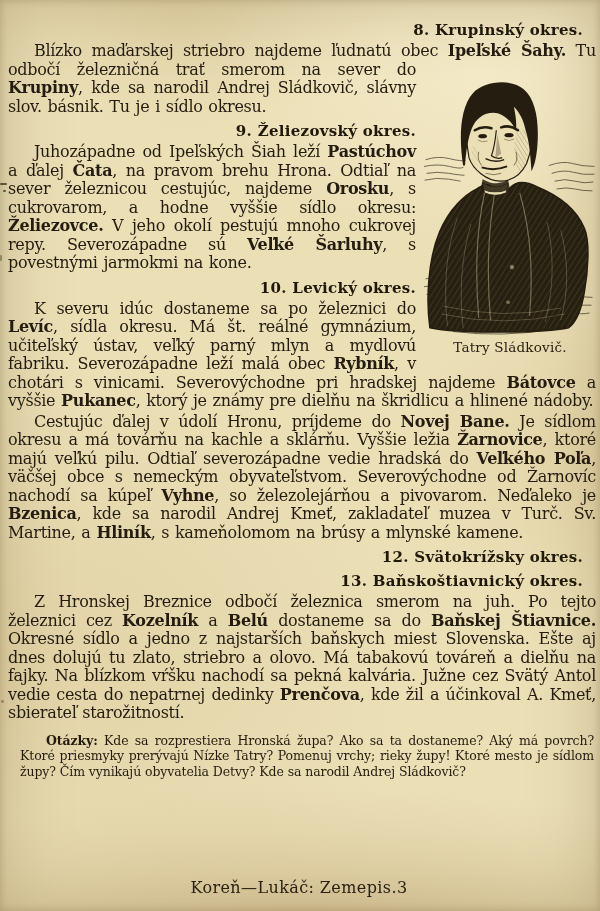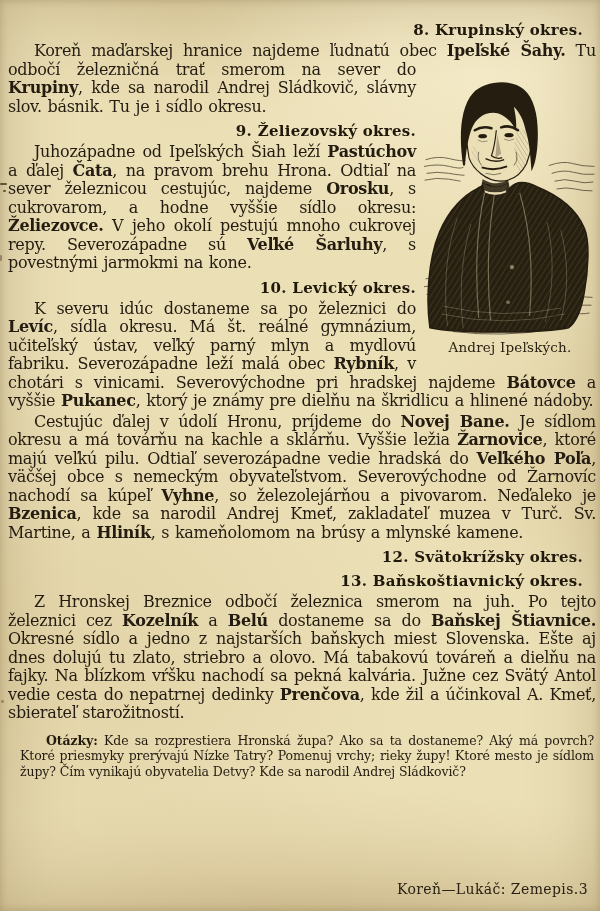--- a/index.html
+++ b/index.html
@@ -49,22 +49,22 @@
   }
   .par .b, .questions .b{font-weight:bold;}
   .questions{
     font-size:12.5px;line-height:15.5px;
     text-align:justify;text-indent:26px;
     letter-spacing:-0.1px;
     margin:10px 0 0 12px;padding-right:2px;
   }
   .footer{
     position:absolute;left:10px;right:12px;bottom:14px;
-    display:flex;justify-content:flex-end;align-items:baseline;
-    font-size:14px;letter-spacing:0.4px;color:#2a2114;
+    display:flex;justify-content:center;align-items:baseline;
+    font-size:16px;letter-spacing:0.4px;color:#2a2114;
   }
 </style>
 </head>
 <body>
 
 <div class="page">
 
   <i class="speck" style="left:0;top:183px;width:7px;height:2px;"></i>
   <i class="speck" style="left:3px;top:190px;width:3px;height:2px;"></i>
   <i class="speck" style="left:0;top:255px;width:2px;height:6px;opacity:.5;"></i>
@@ -144,26 +144,26 @@
 
       <path d="M74,56 C73,66 72,74 69,82 q5,4 11,2" stroke="#241c0e" stroke-width="1.2" fill="none"></path>
       <path d="M75,60 L79,80 L73,84 Z" fill="#241c0e" opacity="0.3"></path>
       <path d="M63,85 q10,5 19,1" stroke="#241c0e" stroke-width="1.6" fill="none"></path>
       <path d="M59,94 q13,4 26,-1" stroke="#241c0e" stroke-width="2" fill="none"></path>
       <path d="M63,100 q9,3 16,0" stroke="#241c0e" stroke-width="0.9" fill="none" opacity="0.6"></path>
       <path d="M56,78 q-2,8 3,14 M94,78 q3,8 -2,14" stroke="#241c0e" stroke-width="0.9" fill="none" opacity="0.65"></path>
 
       <path d="M60,106 q14,8 26,1 l2,9 q-15,7 -30,0 Z" fill="#241c0e" opacity="0.85"></path>
     </svg>
-    <figcaption>Andrej Ipeľských.</figcaption>
+    <figcaption>Tatry Sládkovič.</figcaption>
   </figure>
 
   <div>
       <h2 class="heading h-right">8. Krupinský okres.</h2>
-      <p class="par"><span>Koreň maďarskej hranice najdeme ľudnatú obec </span><span class="b">Ipeľské Šahy.</span><span> Tu odbočí železničná trať smerom na sever do </span><span class="b">Krupiny</span><span>, kde sa narodil Andrej Sládkovič, slávny slov. básnik. Tu je i sídlo okresu.</span></p>
+      <p class="par"><span>Blízko maďarskej striebro najdeme ľudnatú obec </span><span class="b">Ipeľské Šahy.</span><span> Tu odbočí železničná trať smerom na sever do </span><span class="b">Krupiny</span><span>, kde sa narodil Andrej Sládkovič, slávny slov. básnik. Tu je i sídlo okresu.</span></p>
       <h2 class="heading h-center">9. Želiezovský okres.</h2>
       <p class="par"><span>Juhozápadne od Ipeľských Šiah leží </span><span class="b">Pastúchov</span><span> a ďalej </span><span class="b">Čata</span><span>, na pravom brehu Hrona. Odtiaľ na sever železnicou cestujúc, najdeme </span><span class="b">Orosku</span><span>, s cukrovarom, a hodne vyššie sídlo okresu: </span><span class="b">Želiezovce.</span><span> V jeho okolí pestujú mnoho cukrovej repy. Severozápadne sú </span><span class="b">Veľké Šarluhy</span><span>, s povestnými jarmokmi na kone.</span></p>
       <h2 class="heading h-center">10. Levický okres.</h2>
       <p class="par"><span>K severu idúc dostaneme sa po železnici do </span><span class="b">Levíc</span><span>, sídla okresu. Má št. reálné gymnázium, učiteľský ústav, veľký parný mlyn a mydlovú fabriku. Severozápadne leží malá obec </span><span class="b">Rybník</span><span>, v chotári s vinicami. Severovýchodne pri hradskej najdeme </span><span class="b">Bátovce</span><span> a vyššie </span><span class="b">Pukanec</span><span>, ktorý je známy pre dielňu na škridlicu a hlinené nádoby.</span></p>
       <p class="par"><span>Cestujúc ďalej v údolí Hronu, príjdeme do </span><span class="b">Novej Bane.</span><span> Je sídlom okresu a má továrňu na kachle a sklárňu. Vyššie ležia </span><span class="b">Žarnovice</span><span>, ktoré majú veľkú pilu. Odtiaľ severozápadne vedie hradská do </span><span class="b">Veľkého Poľa</span><span>, väčšej obce s nemeckým obyvateľstvom. Severovýchodne od Žarnovíc nachodí sa kúpeľ </span><span class="b">Vyhne</span><span>, so železolejárňou a pivovarom. Neďaleko je </span><span class="b">Bzenica</span><span>, kde sa narodil Andrej Kmeť, zakladateľ muzea v Turč. Sv. Martine, a </span><span class="b">Hliník</span><span>, s kameňolomom na brúsy a mlynské kamene.</span></p>
       <h2 class="heading h-right">12. Svätokrížsky okres.</h2>
       <h2 class="heading h-right">13. Baňskoštiavnický okres.</h2>
       <p class="par"><span>Z Hronskej Breznice odbočí železnica smerom na juh. Po tejto železnici cez </span><span class="b">Kozelník</span><span> a </span><span class="b">Belú</span><span> dostaneme sa do </span><span class="b">Baňskej Štiavnice.</span><span> Okresné sídlo a jedno z najstarších baňskych miest Slovenska. Ešte aj dnes dolujú tu zlato, striebro a olovo. Má tabakovú továreň a dielňu na fajky. Na blízkom vŕšku nachodí sa pekná kalvária. Južne cez Svätý Antol vedie cesta do nepatrnej dedinky </span><span class="b">Prenčova</span><span>, kde žil a účinkoval A. Kmeť, sbierateľ starožitností.</span></p>
     </div>
 

